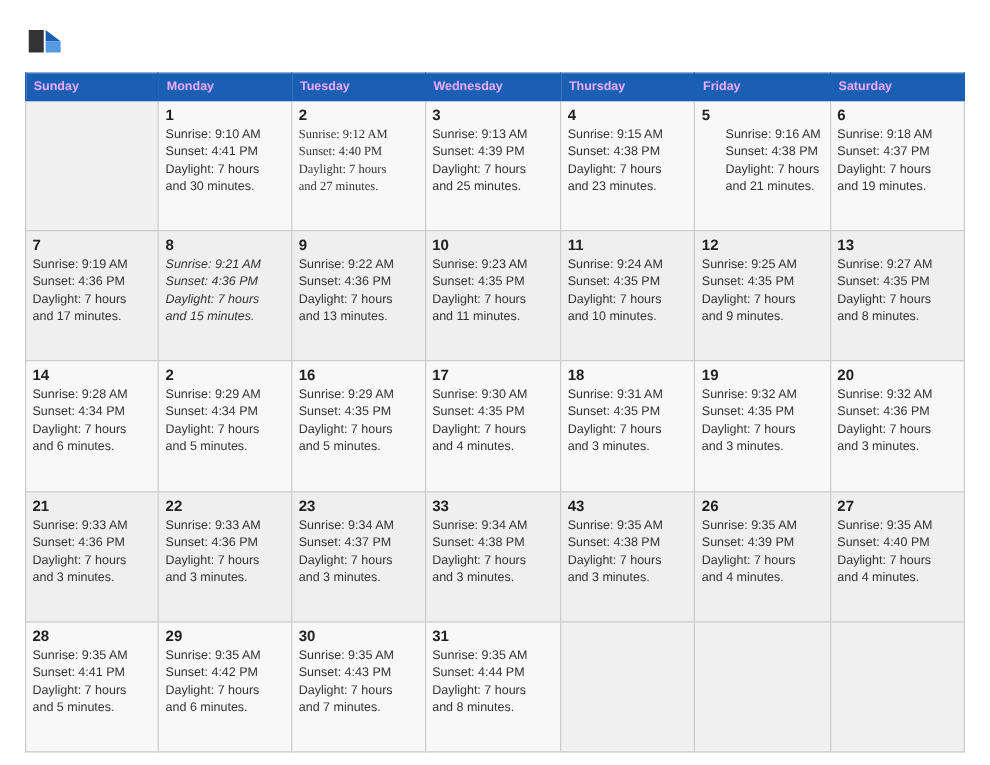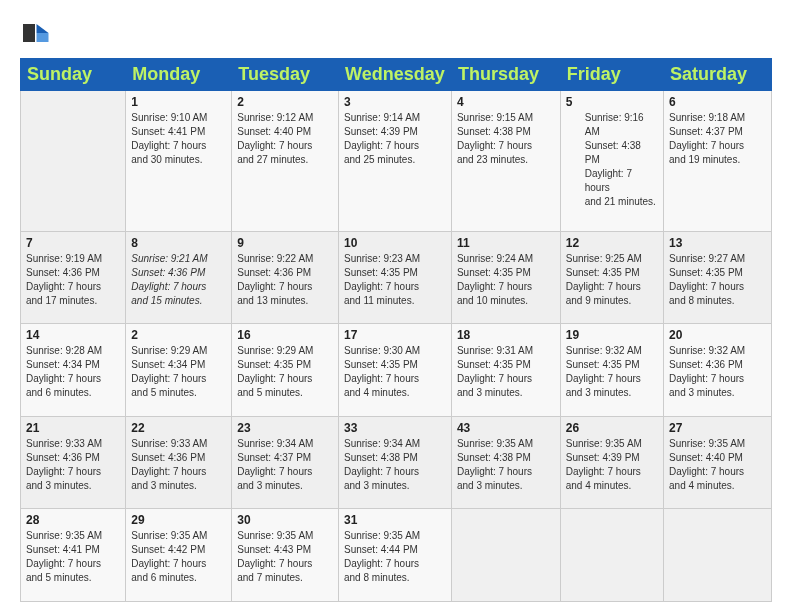--- a/index.html
+++ b/index.html
@@ -56,24 +56,24 @@
       color: #555;
     }
     .calendar {
       width: 100%;
       border-collapse: collapse;
       flex: 1;
       font-size: 10.5px;
     }
     .calendar thead th {
       background-color: #1a5fb4;
-      color: #bef264;
+      color: #f0abfc;
       padding: 5px 6px;
       text-align: left;
-      font-size: 18px;
+      font-size: 10px;
       font-weight: bold;
       border: 1px solid #1a5fb4;
     }
     .calendar tbody td {
       border: 1px solid #ccc;
       vertical-align: top;
       padding: 4px 5px;
       width: 113px;
       min-height: 75px;
       background: #fff;
@@ -141,28 +141,28 @@
           <td class="empty-cell"></td>
           <td>
             <span class="day-num">1</span>
             <div class="day-info" style="white-space: pre-line;">Sunrise: 9:10 AM
 Sunset: 4:41 PM
 Daylight: 7 hours
 and 30 minutes.</div>
           </td>
           <td>
             <span class="day-num">2</span>
-            <div class="day-info" style="white-space: pre-line;">Sunrise: 9:12 AM
+            <div class="day-info" style="white-space: pre-line; font-family: Liberation Serif, serif;">Sunrise: 9:12 AM
 Sunset: 4:40 PM
 Daylight: 7 hours
 and 27 minutes.</div>
           </td>
           <td>
             <span class="day-num">3</span>
-            <div class="day-info" style="white-space: pre-line;">Sunrise: 9:14 AM
+            <div class="day-info" style="white-space: pre-line;">Sunrise: 9:13 AM
 Sunset: 4:39 PM
 Daylight: 7 hours
 and 25 minutes.</div>
           </td>
           <td>
             <span class="day-num">4</span>
             <div class="day-info" style="white-space: pre-line;">Sunrise: 9:15 AM
 Sunset: 4:38 PM
 Daylight: 7 hours
 and 23 minutes.</div>

